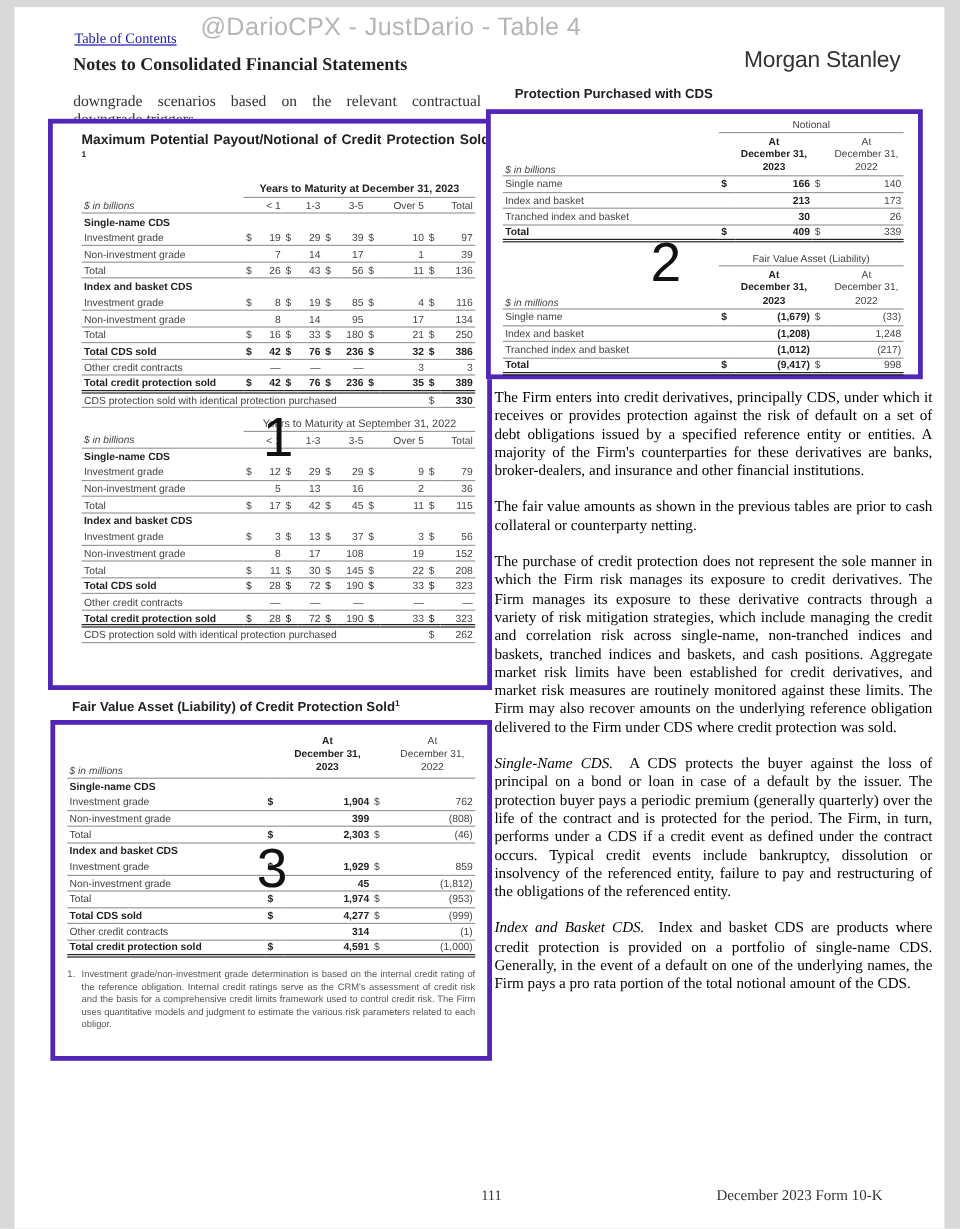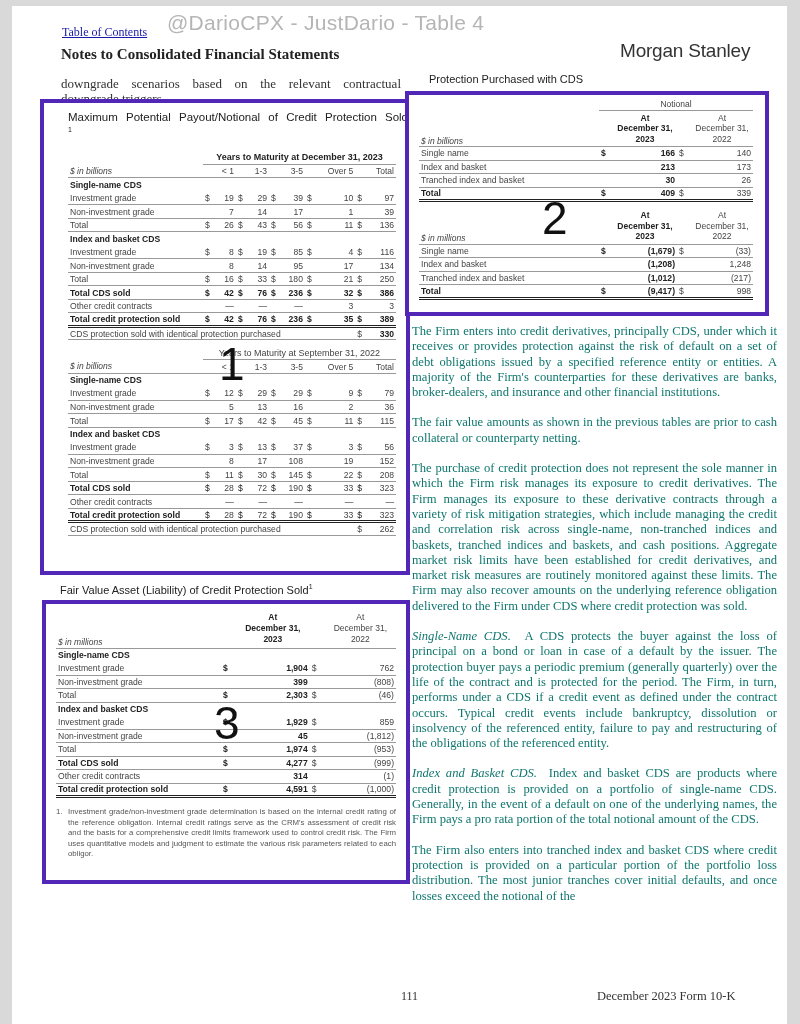--- a/index.html
+++ b/index.html
@@ -5,35 +5,35 @@
   * { box-sizing: border-box; margin: 0; padding: 0; }
   html, body { width: 800px; height: 1024px; overflow: hidden; }
   body { background: #d9d9d9; position: relative; font-family: "Liberation Serif", serif; color: #222; }
   .page { position: absolute; left: 12px; top: 6px; width: 775px; height: 1018px; background: #fff; }
   .abs { position: absolute; }
   .toc { left: 50px; top: 19px; font-size: 12px; color: #1a1aa8; text-decoration: underline; font-family: "Liberation Serif", serif; }
   .watermark { left: 155px; top: 5px; font-size: 21px; color: #b5b5b5; font-family: "Liberation Sans", sans-serif; letter-spacing: 0.3px; }
   .notes-title { left: 49px; top: 40px; font-size: 15px; font-weight: bold; color: #222; }
   .brand { left: 608px; top: 34px; font-size: 19px; color: #333; font-family: "Liberation Sans", sans-serif; letter-spacing: -0.2px; }
   .intro { left: 49px; top: 70px; width: 340px; font-size: 13px; line-height: 15px; text-align: justify; color: #333; }
-  .sec-title { font-family: "Liberation Sans", sans-serif; font-weight: normal; font-size: 11px; color: #222; }
+  .sec-title { font-family: "Liberation Sans", sans-serif; font-weight: bold; font-size: 11px; color: #222; }
   .box { position: absolute; border: 4px solid #5227b8; background: #fff; }
   table { border-collapse: collapse; font-family: "Liberation Sans", sans-serif; font-size: 8.6px; color: #444; width: 100%; }
   td { padding: 0 2px; height: 13.5px; white-space: nowrap; }
   td.lbl { text-align: left; }
   td.num { text-align: right; }
   td.cur { text-align: left; width: 12px; }
   tr.sect td { font-weight: bold; color: #222; }
   tr.bold td { font-weight: bold; color: #222; }
   tr.rule td { border-bottom: 1px solid #999; }
   tr.toprule td { border-top: 1px solid #999; }
   tr.dbl td { border-bottom: 3px double #222; }
   tr.hdr td { font-size: 8.5px; color: #444; }
   .unit { font-style: italic; font-size: 7.5px; color: #555; }
-  .body-text { font-size: 12.6px; line-height: 15.3px; text-align: justify; color: #0f766e; width: 365px; }
+  .body-text { font-size: 12.6px; line-height: 15.3px; text-align: justify; color: #000000; width: 365px; }
   .body-text p { margin-bottom: 15px; }
   .big-num { font-family: "Liberation Sans", sans-serif; font-size: 46px; color: #111; line-height: 1; }
   .footer-page { left: 389px; top: 983px; font-size: 12px; color: #333; }
   .footer-form { left: 585px; top: 983px; font-size: 12.5px; color: #333; }
   .footnote { font-family: "Liberation Sans", sans-serif; font-size: 7.8px; color: #555; line-height: 10.5px; text-align: justify; }
 </style>
 </head>
 <body>
 
 <div class="page">
@@ -555,20 +555,24 @@
 
     <table>
       <colgroup>
           <col style="width:180px">
           <col style="width:14px">
           <col>
           <col style="width:14px">
           <col>
         </colgroup>
       <tbody>
+          <tr class="hdr">
+            <td></td>
+            <td colspan="4" style="text-align:center; border-bottom:1px solid #999;">Fair Value Asset (Liability)</td>
+          </tr>
       <tr class="hdr" style="line-height:10.5px;">
         <td class="unit" style="vertical-align:bottom;">$ in millions</td>
         <td></td>
         <td style="text-align:center; font-weight:bold; color:#222; height:36px;">
               <div>At</div>
               <div>December 31,</div>
               <div>2023</div>
             </td>
         <td></td>
         <td style="text-align:center; height:36px;">
@@ -610,18 +614,17 @@
 
     <div class="abs big-num" style="left:133px; top:100px;">2</div>
   </div>
 
   <div class="abs body-text" style="left:400px; top:318px;">
     <p>The Firm enters into credit derivatives, principally CDS, under which it receives or provides protection against the risk of default on a set of debt obligations issued by a specified reference entity or entities. A majority of the Firm's counterparties for these derivatives are banks, broker-dealers, and insurance and other financial institutions.</p>
     <p>The fair value amounts as shown in the previous tables are prior to cash collateral or counterparty netting.</p>
     <p>The purchase of credit protection does not represent the sole manner in which the Firm risk manages its exposure to credit derivatives. The Firm manages its exposure to these derivative contracts through a variety of risk mitigation strategies, which include managing the credit and correlation risk across single-name, non-tranched indices and baskets, tranched indices and baskets, and cash positions. Aggregate market risk limits have been established for credit derivatives, and market risk measures are routinely monitored against these limits. The Firm may also recover amounts on the underlying reference obligation delivered to the Firm under CDS where credit protection was sold.</p>
     <p><i>Single-Name CDS.</i>&nbsp;&nbsp;<span>A CDS protects the buyer against the loss of principal on a bond or loan in case of a default by the issuer. The protection buyer pays a periodic premium (generally quarterly) over the life of the contract and is protected for the period. The Firm, in turn, performs under a CDS if a credit event as defined under the contract occurs. Typical credit events include bankruptcy, dissolution or insolvency of the referenced entity, failure to pay and restructuring of the obligations of the referenced entity.</span></p>
     <p><i>Index and Basket CDS.</i>&nbsp;&nbsp;<span>Index and basket CDS are products where credit protection is provided on a portfolio of single-name CDS. Generally, in the event of a default on one of the underlying names, the Firm pays a pro rata portion of the total notional amount of the CDS.</span></p>
-    <p>The Firm also enters into tranched index and basket CDS where credit protection is provided on a particular portion of the portfolio loss distribution. The most junior tranches cover initial defaults, and once losses exceed the notional of the</p>
   </div>
 
   <div class="abs footer-page">111</div>
   <div class="abs footer-form">December 2023 Form 10-K</div>
 </div>
 
 </body></html>

